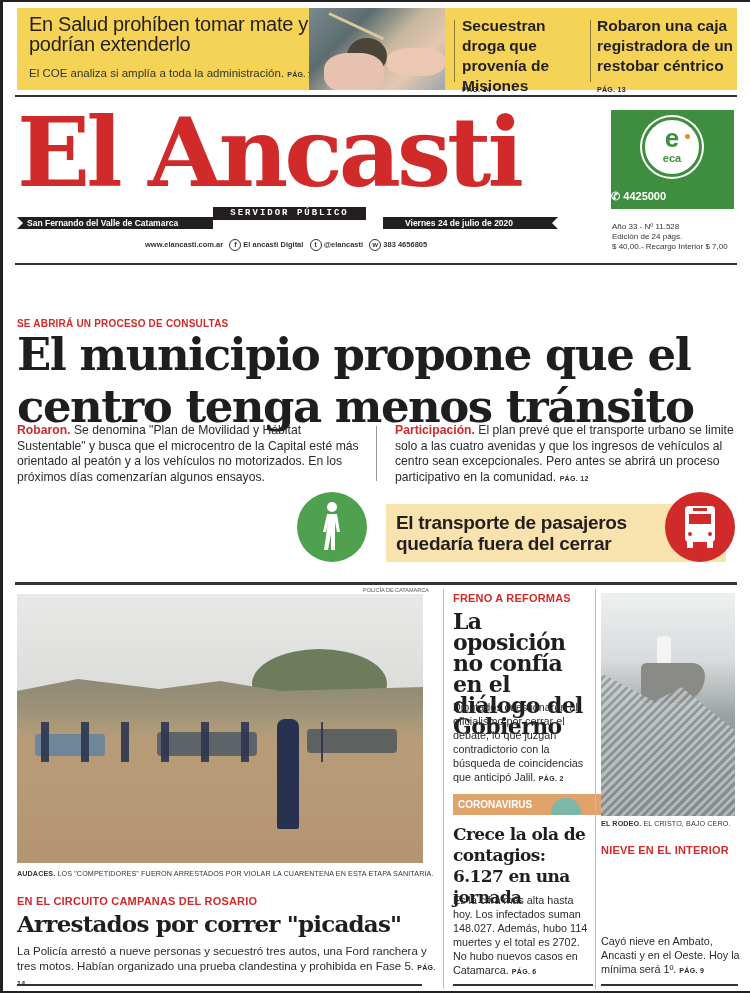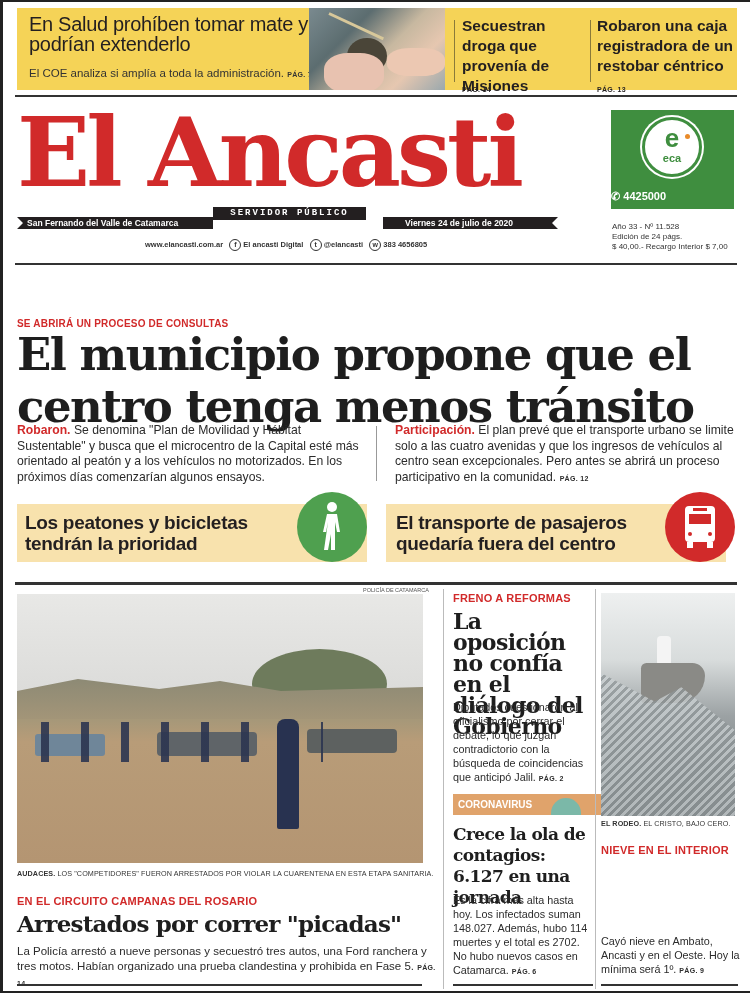--- a/index.html
+++ b/index.html
@@ -119,32 +119,29 @@
 
   <div class="abs body-text" style="left:14px;top:421px;width:350px;">
     <span class="lead-red">Robaron.</span><span> Se denomina "Plan de Movilidad y Hábitat Sustentable" y busca que el microcentro de la Capital esté más orientado al peatón y a los vehículos no motorizados. En los próximos días comenzarían algunos ensayos.</span>
   </div>
   <div class="abs" style="left:373px;top:424px;width:1px;height:55px;background:#999;"></div>
   <div class="abs body-text" style="left:392px;top:421px;width:342px;">
     <span class="lead-red">Participación.</span><span> El plan prevé que el transporte urbano se limite solo a las cuatro avenidas y que los ingresos de vehículos al centro sean excepcionales. Pero antes se abrirá un proceso participativo en la comunidad.</span>
     <span class="pag">PÁG. 12</span>
   </div>
 
-  <div class="abs promo" style="left:14px;top:502px;width:350px;">
-    <div class="abs promo-text" style="left:8px;top:8px;width:260px;">Los peatones y bicicletas tendrán la prioridad</div>
-  </div>
   <div class="abs icon-circle" style="left:294px;top:490px;background:#4fa04f;">
     <svg width="70" height="70" viewBox="0 0 70 70">
       <circle cx="35" cy="15" r="5" fill="#fff"></circle>
       <path d="M30 22 L40 22 L43 40 L40 40 L38 30 L38 58 L34 58 L34 42 L31 58 L27 58 L31 30 L29 40 L26 40 Z" fill="#fff"></path>
     </svg>
   </div>
 
   <div class="abs promo" style="left:383px;top:502px;width:340px;">
-    <div class="abs promo-text" style="left:10px;top:8px;width:280px;">El transporte de pasajeros quedaría fuera del centro</div>
+    <div class="abs promo-text" style="left:10px;top:8px;width:280px;">El transporte de pasajeros quedaría fuera del cerrar</div>
   </div>
   <div class="abs icon-circle" style="left:662px;top:490px;background:#d12a2a;">
     <svg width="70" height="70" viewBox="0 0 70 70">
       <rect x="20" y="14" width="30" height="36" rx="4" fill="#fff"></rect>
       <rect x="24" y="22" width="22" height="10" fill="#d12a2a"></rect>
       <rect x="28" y="16" width="14" height="3" fill="#d12a2a"></rect>
       <circle cx="25" cy="42" r="2" fill="#d12a2a"></circle>
       <circle cx="45" cy="42" r="2" fill="#d12a2a"></circle>
       <rect x="22" y="50" width="6" height="6" fill="#fff"></rect>
       <rect x="42" y="50" width="6" height="6" fill="#fff"></rect>

